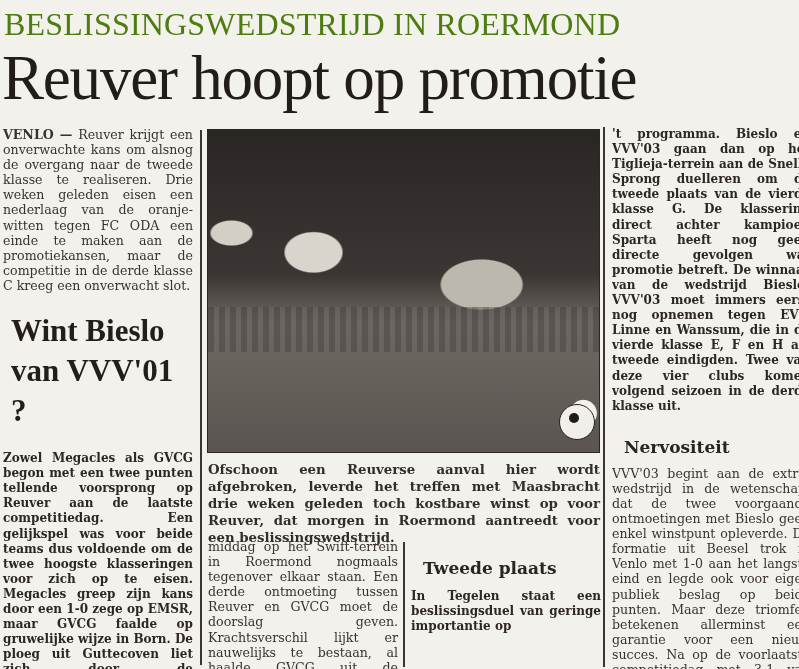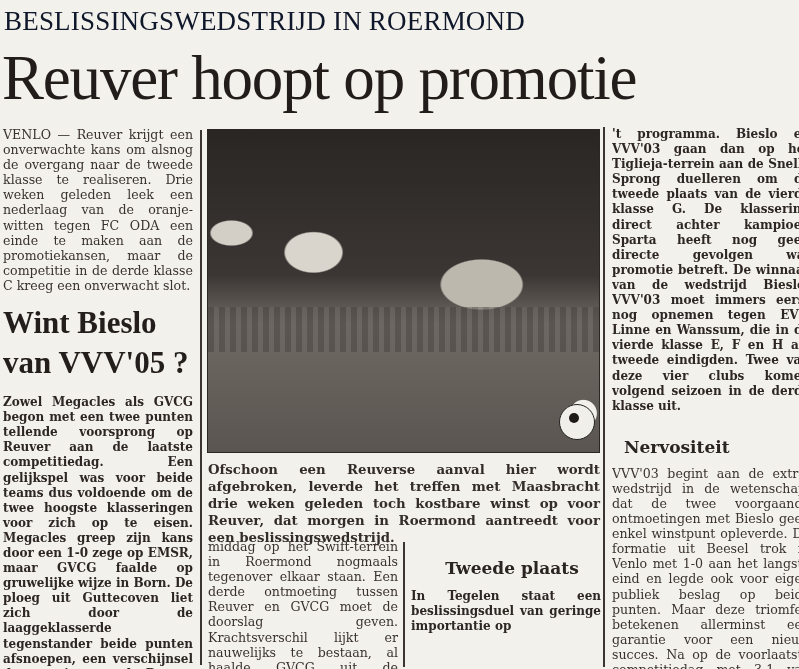--- a/index.html
+++ b/index.html
@@ -6,44 +6,44 @@
   body {
     width: 799px; height: 669px; overflow: hidden;
     background: #f3f1ec;
     position: relative;
     font-family: "DejaVu Serif", serif;
     color: #2a2522;
   }
   .kicker {
     position: absolute; left: 4px; top: 6px;
     font-family: "Liberation Serif", serif;
-    font-size: 27px; letter-spacing: 0.2px;
-    color: #0f172a; white-space: nowrap;
+    font-size: 32px; letter-spacing: 0.2px;
+    color: #4d7c0f; white-space: nowrap;
   }
   .headline {
     position: absolute; left: 2px; top: 47px;
     font-family: "Liberation Serif", serif;
     font-weight: normal; font-size: 63px; letter-spacing: -1.2px;
     color: #221d1b; white-space: nowrap; line-height: 1;
   }
   .col { position: absolute; }
   .body-text {
     font-size: 12.6px; line-height: 15.1px;
     text-align: justify; margin: 0;
     color: #3a3230;
   }
   .body-bold {
     font-family: "DejaVu Serif", serif; font-weight: bold;
     font-size: 12px; line-height: 15.1px;
     text-align: justify; margin: 0; color: #2d2624;
   }
-  .dateline { font-weight: normal; }
+  .dateline { font-weight: bold; }
   .side-head {
     font-family: "Liberation Serif", serif; font-weight: bold;
-    font-size: 31px; line-height: 40px; margin: 0; color: #231e1c;
+    font-size: 31px; line-height: 40px; margin: 8px; color: #231e1c;
   }
   .sub-head {
     font-family: "DejaVu Serif", serif; font-weight: bold;
     font-size: 17px; line-height: 22px; margin: 0; color: #2a2422;
   }
   .rule-v { position: absolute; width: 2px; background: #3a3432; }
   .photo {
     position: absolute; left: 207px; top: 129px; width: 391px; height: 322px;
     background:
       radial-gradient(circle at 96% 88%, #f2f0ea 0 13px, transparent 14px),
@@ -77,26 +77,26 @@
 <body>
 
 <div>
 
   <div class="kicker">BESLISSINGSWEDSTRIJD IN ROERMOND</div>
   <div class="headline">Reuver hoopt op promotie</div>
 
   <div class="col" style="left:3px; top:127px; width:190px;">
     <p class="body-text">
       <span class="dateline">VENLO —</span>
-      <span>Reuver krijgt een onverwachte kans om alsnog de overgang naar de tweede klasse te realiseren. Drie weken geleden leek een nederlaag van de oranje-witten tegen FC ODA een einde te maken aan de promotiekansen, maar de competitie in de derde klasse C kreeg een onverwacht slot.</span>
+      <span>Reuver krijgt een onverwachte kans om alsnog de overgang naar de tweede klasse te realiseren. Drie weken geleden eisen een nederlaag van de oranje-witten tegen FC ODA een einde te maken aan de promotiekansen, maar de competitie in de derde klasse C kreeg een onverwacht slot.</span>
     </p>
     <div style="height:10px"></div>
     <div class="side-head">
       <div>Wint Bieslo</div>
-      <div>van VVV'05 ?</div>
+      <div>van VVV'01 ?</div>
     </div>
     <div style="height:12px"></div>
     <p class="body-bold">Zowel Megacles als GVCG begon met een twee punten tellende voorsprong op Reuver aan de laatste competitiedag. Een gelijkspel was voor beide teams dus voldoende om de twee hoogste klasseringen voor zich op te eisen. Megacles greep zijn kans door een 1-0 zege op EMSR, maar GVCG faalde op gruwelijke wijze in Born. De ploeg uit Guttecoven liet zich door de laaggeklasserde tegenstander beide punten afsnoepen, een verschijnsel dat overigens ook Reuver niet vreemd is in deze competitie....</p>
 
   </div>
 
   <div class="rule-v" style="left:200px; top:130px; height:535px;"></div>
 
   <div class="photo">
     <div class="crowd"></div>
@@ -105,21 +105,21 @@
   <p class="caption">Ofschoon een Reuverse aanval hier wordt afgebroken, leverde het treffen met Maasbracht drie weken geleden toch kostbare winst op voor Reuver, dat morgen in Roermond aantreedt voor een beslissingswedstrijd.</p>
 
   <div class="col" style="left:208px; top:539px; width:190px;">
     <p class="body-text">middag op het Swift-terrein in Roermond nogmaals tegenover elkaar staan. Een derde ontmoeting tussen Reuver en GVCG moet de doorslag geven. Krachtsverschil lijkt er nauwelijks te bestaan, al haalde GVCG uit de voorgaande twee confrontaties met Reuver de meeste punten. Beide teams openden de competitie met een puntenverdeling (2-2) in Reuver, terwijl</p>
   </div>
 
   <div class="rule-v" style="left:403px; top:542px; height:125px;"></div>
 
   <div class="col" style="left:411px; top:539px; width:190px;">
     <div style="height:18px"></div>
-    <div class="sub-head" style="padding-left:12px;text-align:center;">Tweede plaats</div>
+    <div class="sub-head" style="padding-left:12px;">Tweede plaats</div>
     <div style="height:10px"></div>
     <p class="body-bold">In Tegelen staat een beslissingsduel van geringe importantie op</p>
   </div>
 
   <div class="rule-v" style="left:603px; top:127px; height:540px;"></div>
 
   <div class="col" style="left:612px; top:127px; width:198px; overflow:hidden;">
     <p class="body-bold">'t programma. Bieslo en VVV'03 gaan dan op het Tiglieja-terrein aan de Snelle Sprong duelleren om de tweede plaats van de vierde klasse G. De klassering direct achter kampioen Sparta heeft nog geen directe gevolgen wat promotie betreft. De winnaar van de wedstrijd Bieslo-VVV'03 moet immers eerst nog opnemen tegen EVV, Linne en Wanssum, die in de vierde klasse E, F en H als tweede eindigden. Twee van deze vier clubs komen volgend seizoen in de derde klasse uit.</p>
     <div style="height:22px"></div>
     <div class="sub-head" style="padding-left:12px;">Nervositeit</div>

